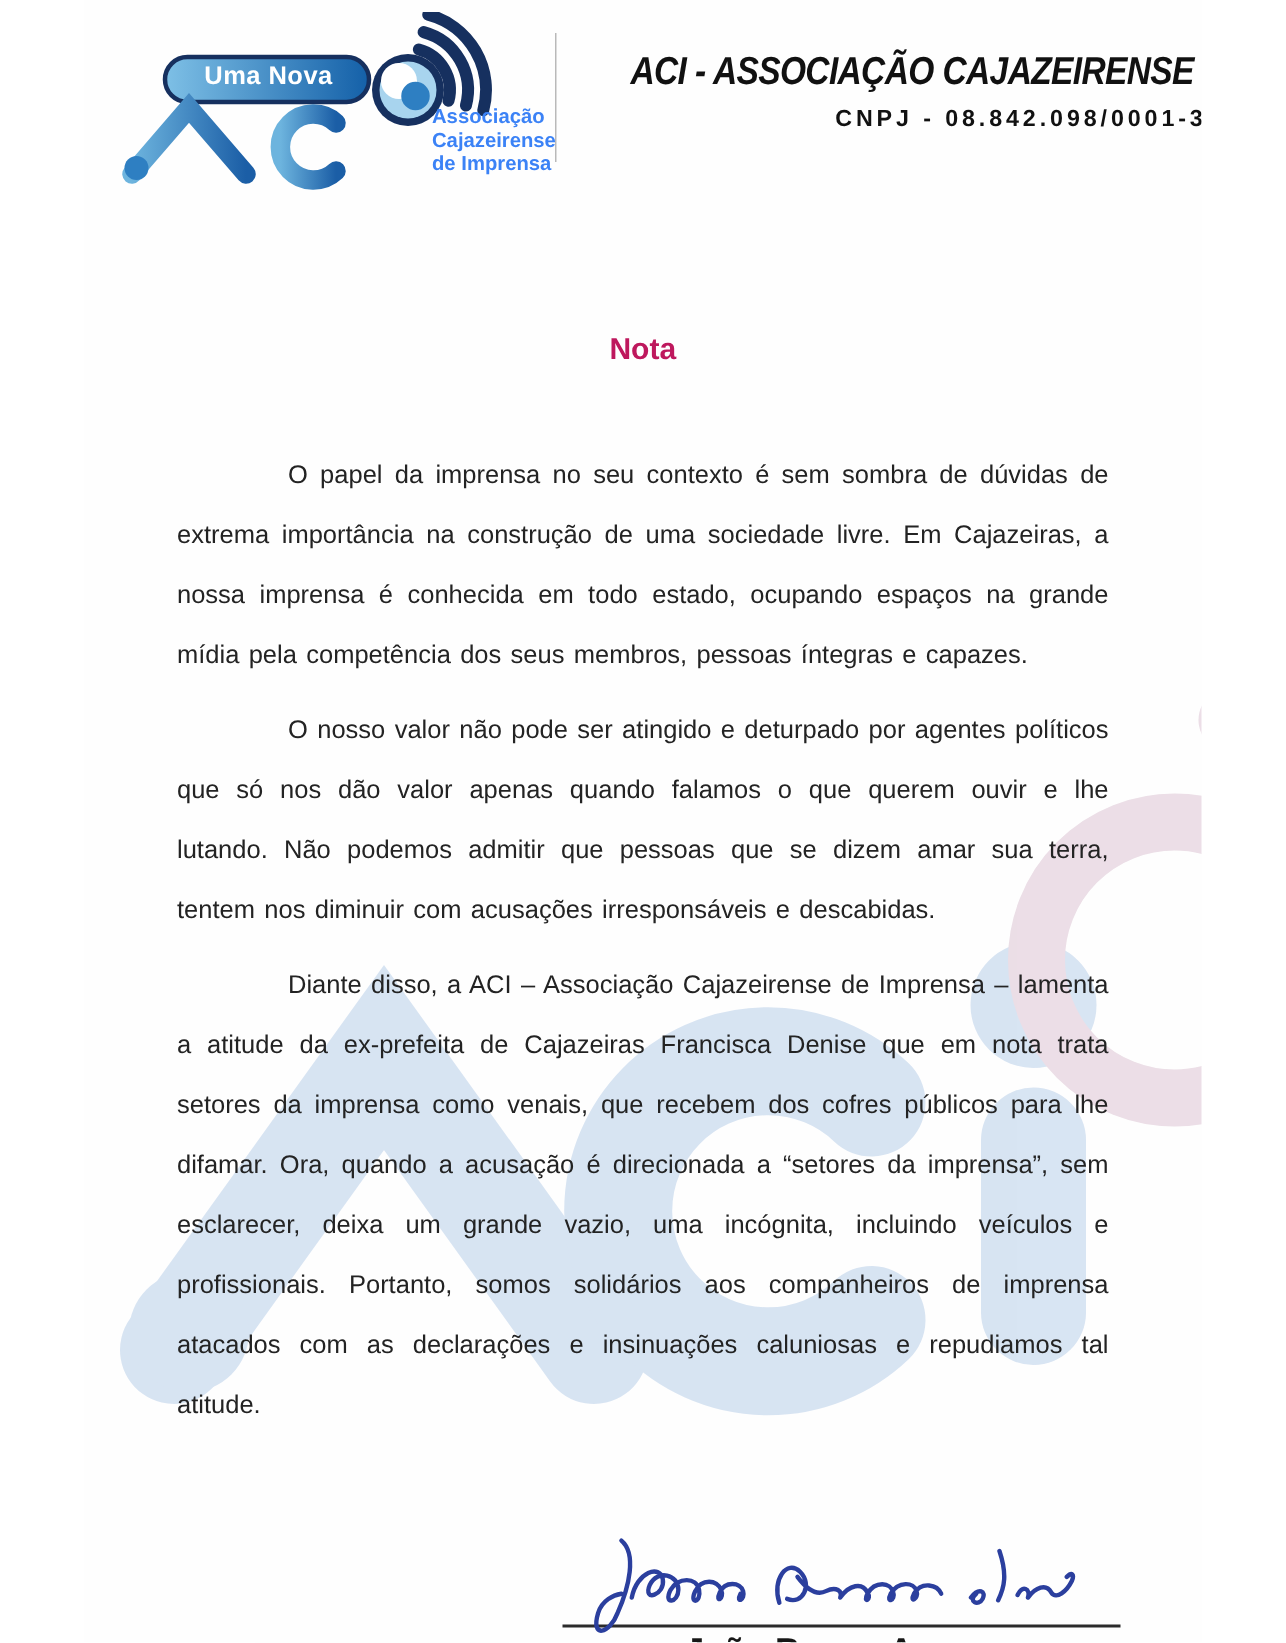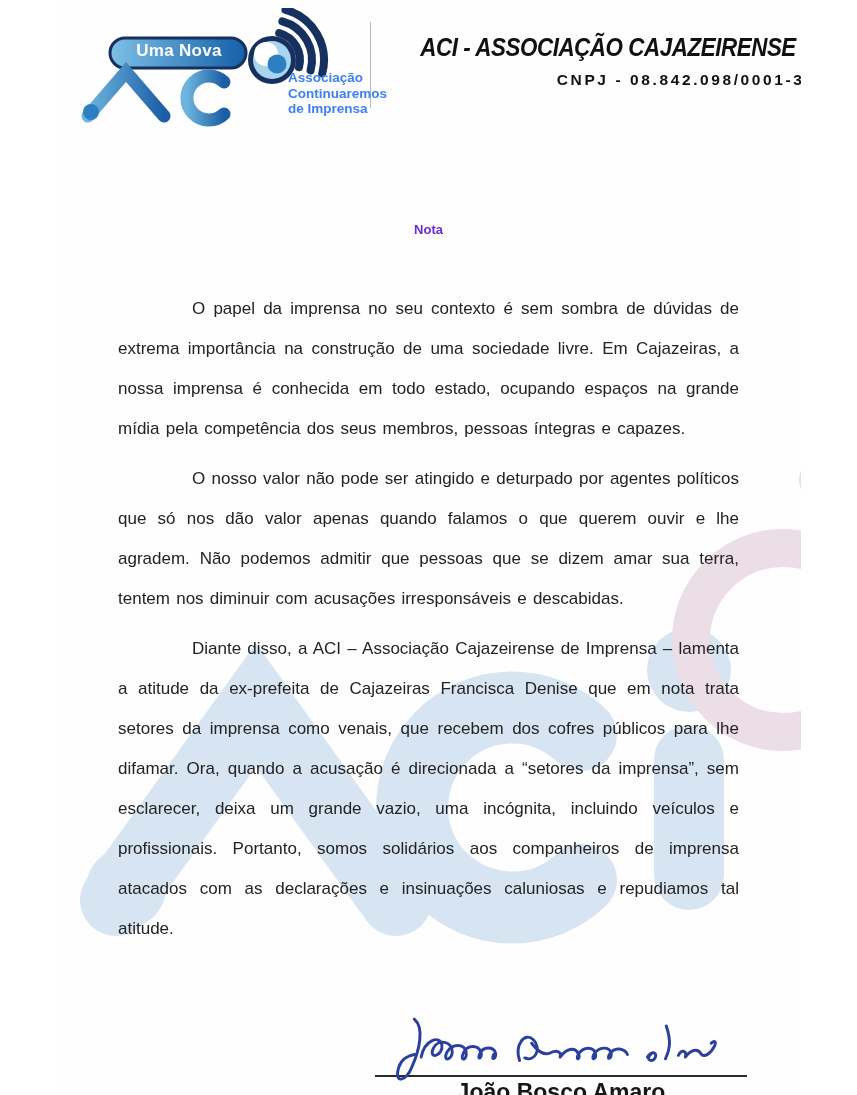--- a/index.html
+++ b/index.html
@@ -102,22 +102,22 @@
   
   .doc-body {
     position: relative;
     z-index: 2;
     padding: 0 62px;
   }
   .note-title {
     margin-top: 84px;
     text-align: center;
     font-weight: bold;
-    font-size: 13px;
-    color: #6d28d9;
+    font-size: 20px;
+    color: #be185d;
   }
   .doc-body p {
     margin-top: 0;
     font-size: 17px;
     line-height: 40px;
     text-align: justify;
     text-indent: 74px;
     color: #232323;
     word-spacing: 1.5px;
   }
@@ -209,38 +209,38 @@
         <g stroke="url(#gletters)" stroke-width="13" fill="none" stroke-linecap="round">
           <path d="M14 108 L52 64 L90 108"></path>
           <path d="M150 74 A22 22 0 1 0 150 106"></path>
           <path d="M196 78 L196 108"></path>
         </g>
         <circle cx="17" cy="104" r="8" fill="#2e7fc2"></circle>
       </svg>
       <span class="logo-tagline">Uma Nova</span>
       <div class="logo-orgtext">
         <div>Associação</div>
-        <div>Continuaremos</div>
+        <div>Cajazeirense</div>
         <div>de Imprensa</div>
       </div>
     </div>
 
     <div class="header-divider"></div>
 
     <div class="header-right">
       <span class="org-title">ACI - ASSOCIAÇÃO CAJAZEIRENSE DE IMPRENSA</span>
       <span class="org-cnpj">CNPJ - 08.842.098/0001-36</span>
     </div>
   </div>
 
   <div class="doc-body">
     <div class="note-title">Nota</div>
 
     <p class="first">O papel da imprensa no seu contexto é sem sombra de dúvidas de extrema importância na construção de uma sociedade livre. Em Cajazeiras, a nossa imprensa é conhecida em todo estado, ocupando espaços na grande mídia pela competência dos seus membros, pessoas íntegras e capazes.</p>
-    <p>O nosso valor não pode ser atingido e deturpado por agentes políticos que só nos dão valor apenas quando falamos o que querem ouvir e lhe agradem. Não podemos admitir que pessoas que se dizem amar sua terra, tentem nos diminuir com acusações irresponsáveis e descabidas.</p>
+    <p>O nosso valor não pode ser atingido e deturpado por agentes políticos que só nos dão valor apenas quando falamos o que querem ouvir e lhe lutando. Não podemos admitir que pessoas que se dizem amar sua terra, tentem nos diminuir com acusações irresponsáveis e descabidas.</p>
     <p>Diante disso, a ACI – Associação Cajazeirense de Imprensa – lamenta a atitude da ex-prefeita de Cajazeiras Francisca Denise que em nota trata setores da imprensa como venais, que recebem dos cofres públicos para lhe difamar. Ora, quando a acusação é direcionada a “setores da imprensa”, sem esclarecer, deixa um grande vazio, uma incógnita, incluindo veículos e profissionais. Portanto, somos solidários aos companheiros de imprensa atacados com as declarações e insinuações caluniosas e repudiamos tal atitude.</p>
 
     <div class="signature-block">
       <svg class="sig-svg" viewBox="0 0 400 95" xmlns="http://www.w3.org/2000/svg" aria-hidden="true">
         <g stroke="#2b3f9e" stroke-width="3.4" fill="none" stroke-linecap="round" stroke-linejoin="round">
           <path d="M30 14 C42 24 36 50 27 70 C21 86 6 90 12 70 C15 60 24 56 30 55"></path>
           <path d="M38 58 C42 38 60 32 62 44 C64 56 46 62 52 48 C58 36 74 40 74 52 C74 62 62 64 68 52 C74 42 88 42 90 52 C92 62 82 64 87 53 C92 43 104 44 107 52 C110 59 102 63 106 54 C110 45 122 46 124 53 C126 60 118 63 122 55"></path>
           <path d="M152 62 C146 44 158 28 168 38 C178 48 170 64 158 59 M166 42 C172 50 180 57 188 53 C196 49 201 53 199 58 C206 48 216 46 220 54 C224 60 216 63 220 55 C226 45 238 46 240 54 C242 60 234 63 238 55 C244 45 256 46 258 53 C260 59 252 63 256 55 C262 45 274 48 277 55"></path>
           <path d="M300 58 C306 50 312 53 309 59 C306 65 297 61 304 55 M322 22 C328 40 326 50 321 60 M336 56 C340 48 346 51 344 58 C350 50 358 47 362 54 C366 60 374 53 378 45 C380 40 378 38 374 42"></path>
         </g>

